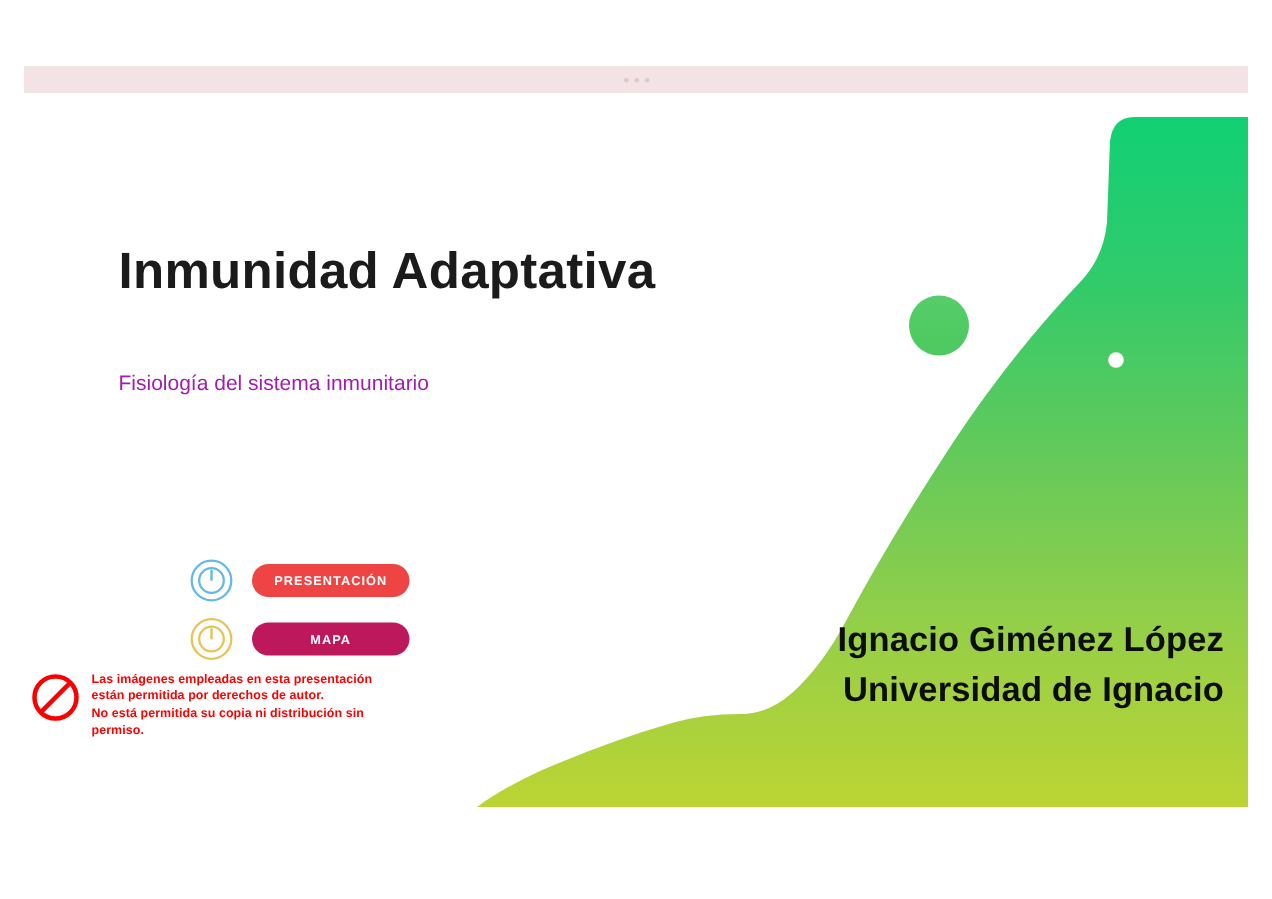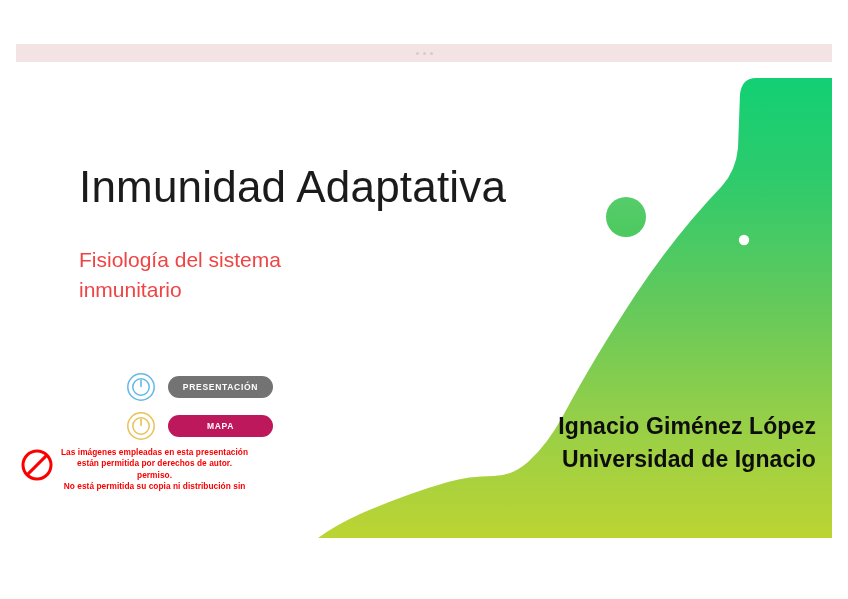--- a/index.html
+++ b/index.html
@@ -66,34 +66,34 @@
     width: 816px;
     height: 500px;
     pointer-events: none;
   }
 
   
   #slide-title {
     position: absolute;
     left: 63px;
     top: 100px;
-    font-size: 44px;
-    font-weight: 400;
+    font-size: 34px;
+    font-weight: 700;
     color: #1b1b1b;
     letter-spacing: 0.2px;
     white-space: nowrap;
   }
   #slide-subtitle {
     position: absolute;
     left: 63px;
     top: 183px;
-    font-size: 21px;
+    font-size: 14px;
     font-weight: 300;
     line-height: 1.45;
-    color: #ef4444;
+    color: #a21caf;
     width: 300px;
   }
 
   
   #nav-buttons {
     position: absolute;
     left: 110px;
     top: 310px;
     display: flex;
     flex-direction: column;
@@ -116,33 +116,32 @@
     display: flex;
     align-items: center;
     justify-content: center;
     font-size: 8.5px;
     font-weight: bold;
     letter-spacing: 0.7px;
     color: #ffffff;
     cursor: pointer;
     user-select: none;
   }
-  .pill.blue   { background: #737373; }
+  .pill.blue   { background: #ef4444; }
   .pill.yellow { background: #be185d; }
 
   
   #copyright-notice {
     position: absolute;
     left: 4px;
     top: 385px;
     display: flex;
     align-items: flex-start;
     gap: 7px;
     width: 320px;
-    text-align: center;
   }
   #no-copy-icon { flex: 0 0 auto; margin-top: 1px; }
   #copyright-text {
     font-size: 8.3px;
     font-weight: bold;
     line-height: 1.38;
     color: #fb0000;
     letter-spacing: 0.05px;
   }
 
@@ -238,22 +237,22 @@
     </div>
 
     <div id="copyright-notice">
       <svg id="no-copy-icon" width="34" height="34" viewBox="0 0 34 34">
         <circle cx="17" cy="17" r="14" fill="none" stroke="#fb0000" stroke-width="3"></circle>
         <line x1="7.6" y1="26.4" x2="26.4" y2="7.6" stroke="#fb0000" stroke-width="3"></line>
       </svg>
       <div id="copyright-text">
         <div>Las imágenes empleadas en esta presentación</div>
         <div>están permitida por derechos de autor.</div>
+        <div>No está permitida su copia ni distribución sin</div>
         <div>permiso.</div>
-        <div>No está permitida su copia ni distribución sin</div>
       </div>
     </div>
 
     <div id="author-block">
       <div>Ignacio Giménez López</div>
       <div>Universidad de Ignacio</div>
     </div>
 
   </div>
 </div>

